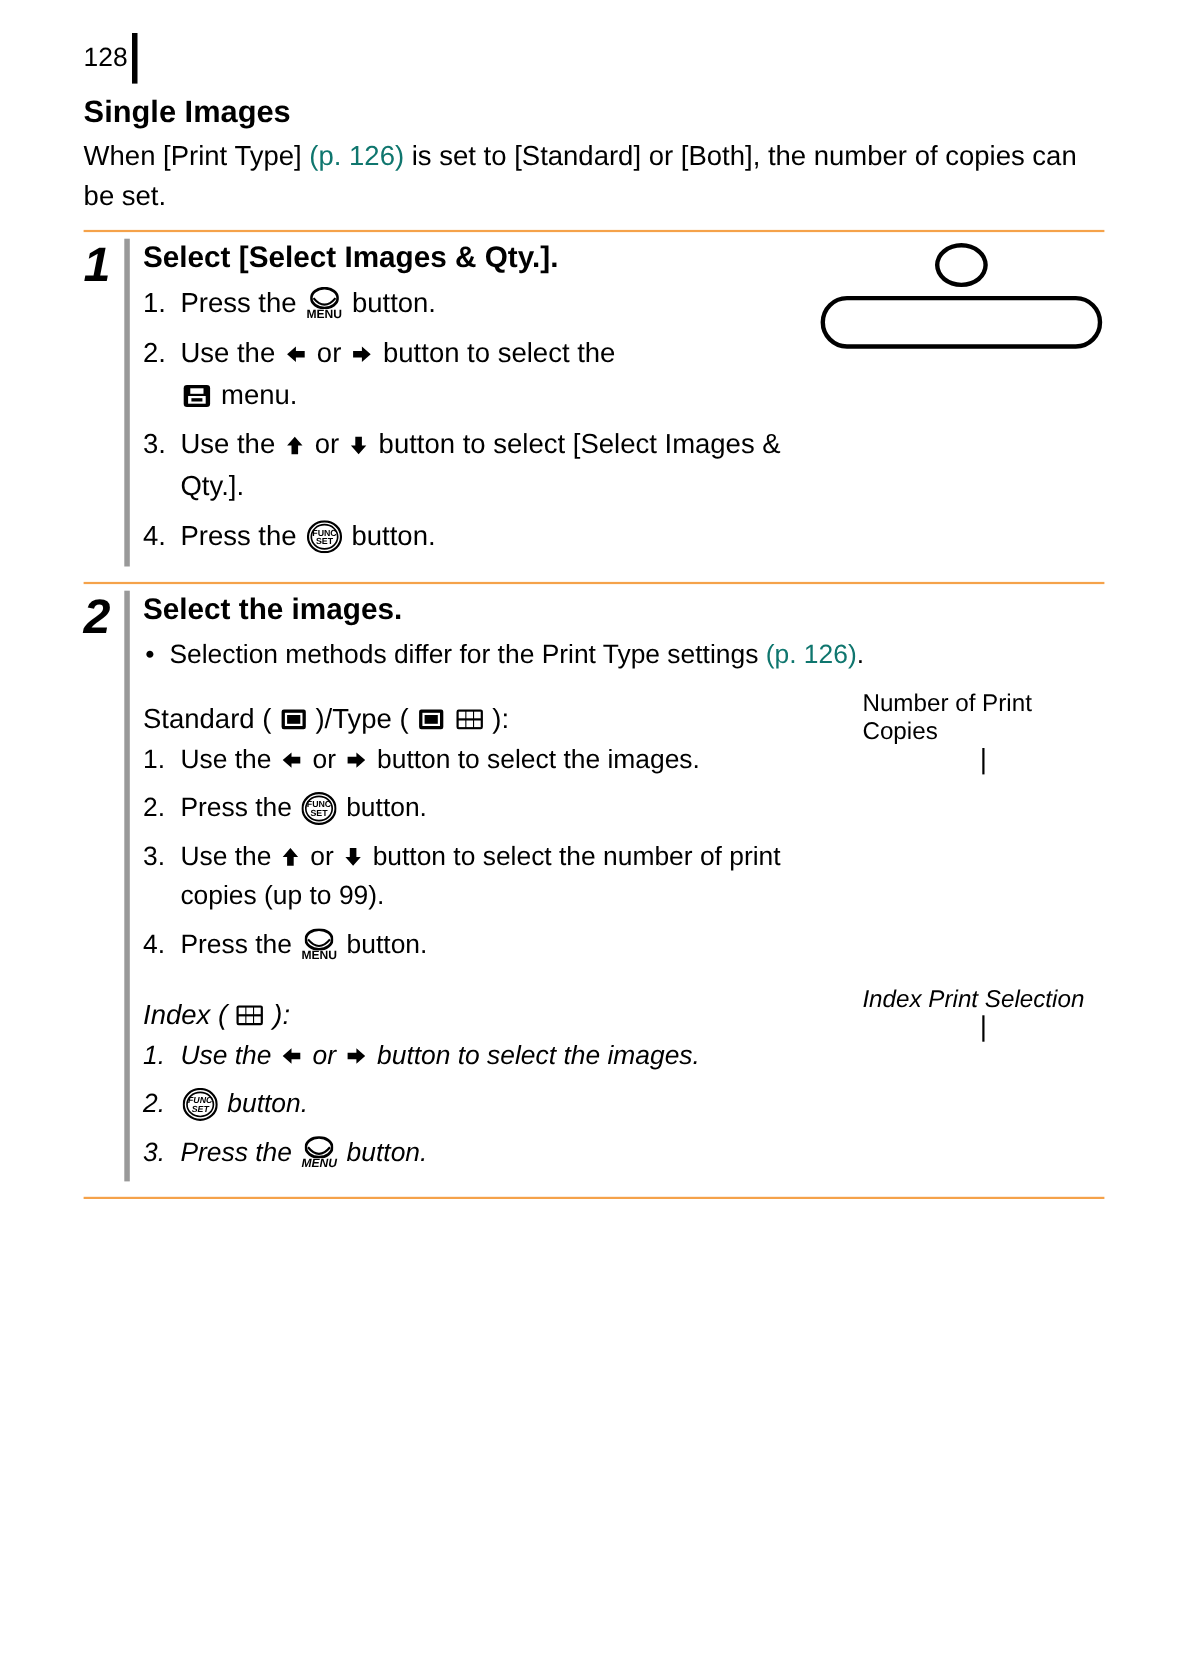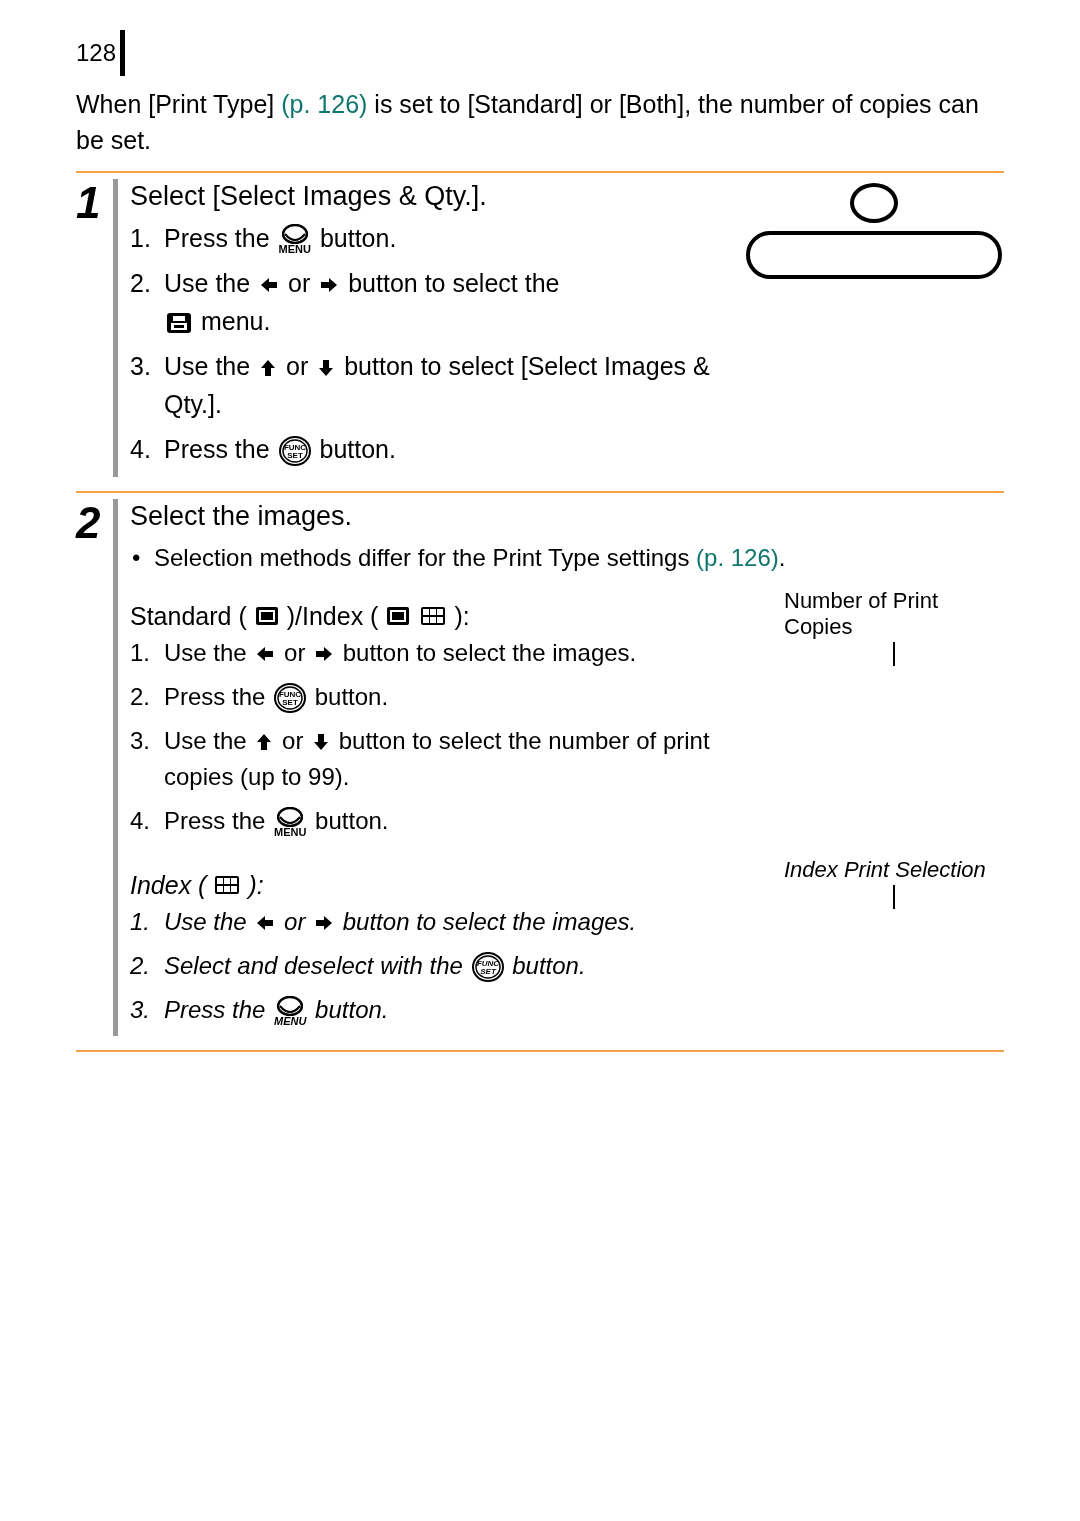--- a/index.html
+++ b/index.html
@@ -66,21 +66,21 @@
     font-size: 44px;
     font-weight: 900;
     font-style: italic;
     line-height: 1;
   }
   .step-body {
     flex: 1;
     padding-left: 12px;
   }
   .step-title {
-    font-weight: 400;
+    font-weight: 700;
     font-size: 27px;
     line-height: 1.3;
     margin-bottom: 6px;
   }
   .step-main {
     display: flex;
   }
   .step-text {
     flex: 1;
     font-size: 25px;
@@ -196,20 +196,21 @@
 </head>
 <body>
 
 <div class="page">
 
   <div class="page-num-row">
     <span class="page-num">128</span>
     <div class="page-num-bar"></div>
   </div>
 
+  <div class="section-title">Single Images</div>
 
   <div class="intro">
     <span>When [Print Type] </span><span class="link">(p. 126)</span><span> is set to [Standard] or [Both], the number of copies can be set.</span>
   </div>
 
   <div class="hr"></div>
 
   <div class="steps">
 
     <div class="step-row">
@@ -313,21 +314,21 @@
           <div class="step2-text">
             <div class="sub-heading">
               <span>Standard (</span>
               <span class="icon">
                   <svg width="24" height="20" viewBox="0 0 24 20">
                     <rect x="1" y="1" width="22" height="18" rx="2" fill="#000"></rect>
                     <rect x="4" y="4" width="16" height="12" fill="#fff"></rect>
                     <rect x="6" y="6" width="12" height="8" fill="#000"></rect>
                   </svg>
                 </span>
-              <span>)/Index (</span>
+              <span>)/Type (</span>
               <span class="icon">
                   <svg width="24" height="20" viewBox="0 0 24 20">
                     <rect x="1" y="1" width="22" height="18" rx="2" fill="#000"></rect>
                     <rect x="4" y="4" width="16" height="12" fill="#fff"></rect>
                     <rect x="6" y="6" width="12" height="8" fill="#000"></rect>
                   </svg>
                 </span>
               <span class="icon">
                   <svg width="26" height="20" viewBox="0 0 26 20">
                     <rect x="1" y="1" width="24" height="18" rx="2" fill="#000"></rect>
@@ -430,21 +431,20 @@
                   </span>
                 <span> or </span>
                 <span class="icon">
                     <svg width="20" height="18" viewBox="0 0 20 18">
                       <path d="M18 9 L10 2 L10 6 L2 6 L2 12 L10 12 L10 16 Z" fill="#000"></path>
                     </svg>
                   </span>
                 <span> button to select the images.</span>
               </li>
               <li>
-                <span>Select and deselect with the </span>
                 <span class="icon">
                     <svg width="32" height="30" viewBox="0 0 32 30">
                       <ellipse cx="16" cy="15" rx="15" ry="14" fill="none" stroke="#000" stroke-width="2"></ellipse>
                       <ellipse cx="16" cy="15" rx="12" ry="11" fill="none" stroke="#000" stroke-width="1.5"></ellipse>
                       <text x="16" y="14" text-anchor="middle" font-size="8" font-weight="bold">FUNC</text>
                       <text x="16" y="22" text-anchor="middle" font-size="8" font-weight="bold">SET</text>
                     </svg>
                   </span>
                 <span> button.</span>
               </li>

